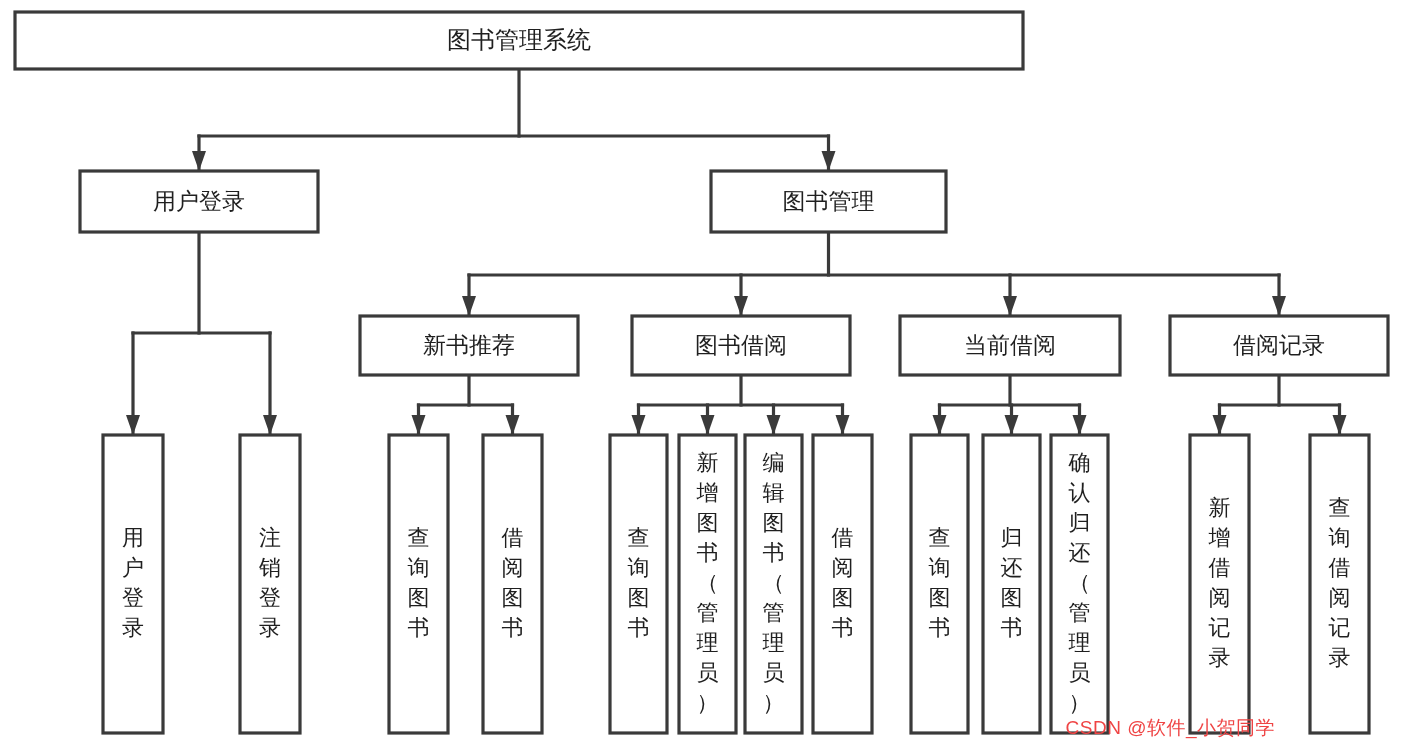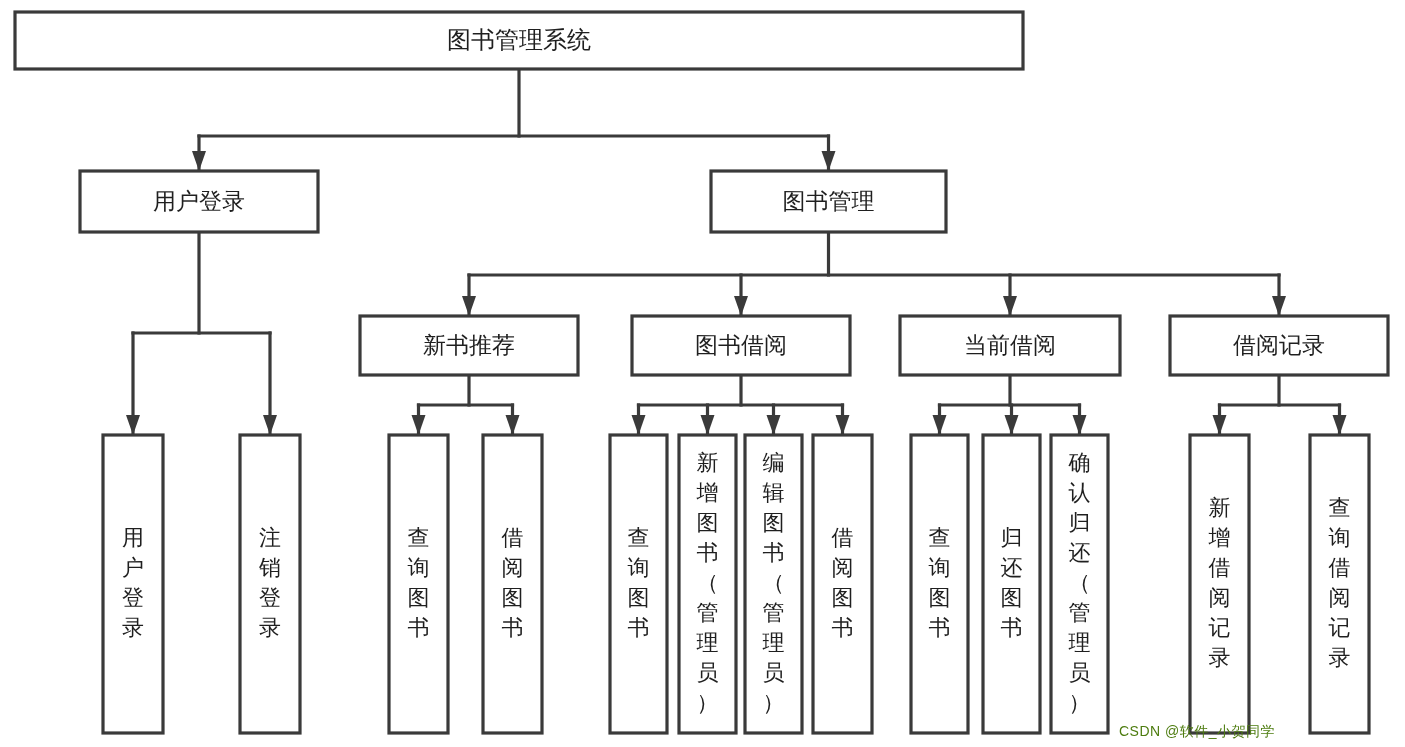--- a/index.html
+++ b/index.html
@@ -21,21 +21,21 @@
   }
   .node-label.title{font-size:24px;}
   .vlabel{
     font-family:"Liberation Sans","DejaVu Sans",sans-serif;
     fill:#1f1f1f;font-size:22px;
     dominant-baseline:middle;text-anchor:middle;
   }
   .watermark{
     position:absolute;right:8px;bottom:6px;
     font-family:"Liberation Sans","DejaVu Sans",sans-serif;
-    font-size:14px;color:#4d7c0f;letter-spacing:.5px;
+    font-size:19px;color:#ef4444;letter-spacing:.5px;
     user-select:none;pointer-events:none;
   }
 </style>
 </head>
 <body>
 
 <div id="stage">
 
   <svg id="diagram" viewBox="0 0 1405 747">
     <g id="edges-layer">

